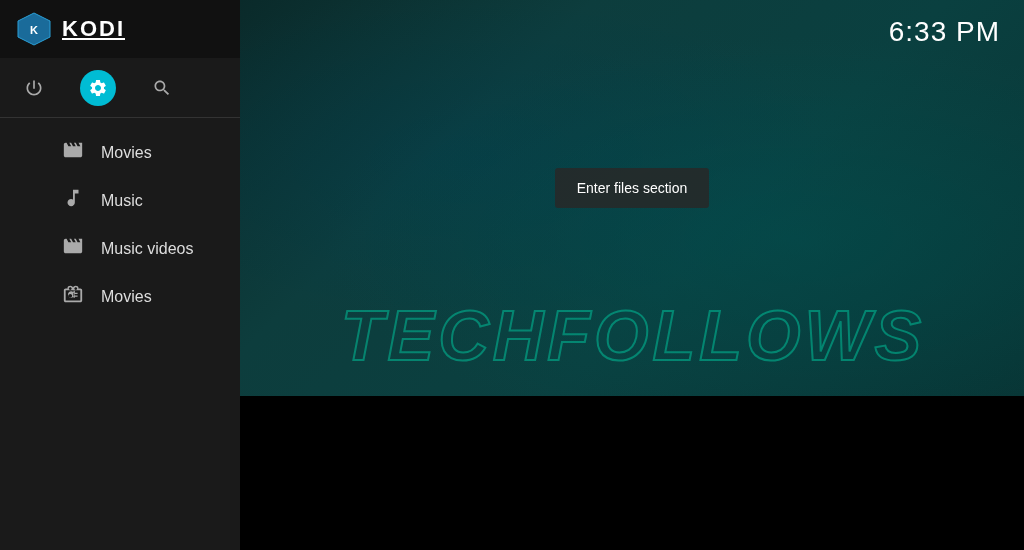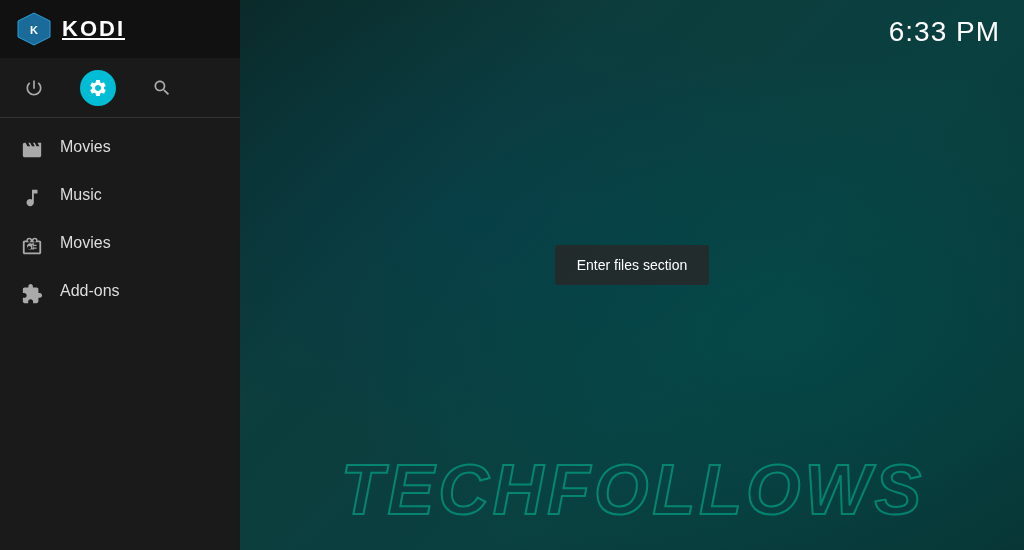--- a/index.html
+++ b/index.html
@@ -74,26 +74,27 @@
     }
 
     .nav-items {
       flex: 1;
       padding: 8px 0;
       overflow: hidden;
     }
 
     .nav-item {
       display: flex;
-      align-items: flex-start;
+      align-items: flex-end;
       padding: 12px 20px;
       color: #ccc;
       cursor: pointer;
       gap: 16px;
       font-size: 16px;
+      margin-left: 41px;
     }
 
     .nav-icon {
       width: 24px;
       height: 24px;
       display: flex;
       align-items: center;
       justify-content: center;
       color: #aaa;
       font-size: 18px;
@@ -101,21 +102,21 @@
     }
 
     .nav-label {
       color: #ddd;
       font-size: 16px;
     }
 
     
     .main-content {
       flex: 1;
-      height: 550px;
+      height: 396px;
       position: relative;
       background: linear-gradient(135deg, #0a2a2a 0%, #0d3d3d 30%, #0a4040 60%, #083535 100%);
       display: flex;
       flex-direction: column;
       align-items: center;
       justify-content: center;
     }
 
     .main-content::before {
       content: '';
@@ -241,40 +242,40 @@
 
     <div class="nav-item">
       <span class="nav-icon">
         <svg width="22" height="22" viewBox="0 0 24 24">
             <path d="M12 3v10.55c-.59-.34-1.27-.55-2-.55-2.21 0-4 1.79-4 4s1.79 4 4 4 4-1.79 4-4V7h4V3h-6z" fill="#aaa"></path>
           </svg>
       </span>
       <span class="nav-label">Music</span>
     </div>
 
+    <div class="nav-item">
+      <span class="nav-icon">
+        <svg width="22" height="22" viewBox="0 0 24 24">
+            <path d="M18 4l2 4h-3l-2-4h-2l2 4h-3l-2-4H8l2 4H7L5 4H4c-1.1 0-2 .9-2 2v12c0 1.1.9 2 2 2h16c1.1 0 2-.9 2-2V4h-4z" fill="#aaa"></path>
+          </svg>
+      </span>
+      <span class="nav-label">Music videos</span>
+    </div>
 
 
     <div class="nav-item">
       <span class="nav-icon">
         <svg width="22" height="22" viewBox="0 0 24 24">
             <path d="M20 6h-2.18c.07-.23.18-.44.18-.68C18 3.9 16.6 3 15 3c-.9 0-1.69.36-2.27.93L12 4.67l-.73-.74C10.69 3.36 9.9 3 9 3 7.4 3 6 3.9 6 5.32c0 .24.11.45.18.68H4c-1.11 0-2 .89-2 2v11c0 1.11.89 2 2 2h16c1.11 0 2-.89 2-2V8c0-1.11-.89-2-2-2zm-5-1.5c.83 0 1.5.67 1.5 1.5S15.83 7.5 15 7.5 13.5 6.83 13.5 6s.67-1.5 1.5-1.5zm-6 0c.83 0 1.5.67 1.5 1.5S9.83 7.5 9 7.5 7.5 6.83 7.5 6 8.17 4.5 9 4.5zM20 19H4V8h16v11zm-6-8.5h3v1.5h-3v1.5h3V15h-3v1h-1.5V8.5H14V11zm-7.5 2c0 1.93 1.57 3.5 3.5 3.5s3.5-1.57 3.5-3.5-1.57-3.5-3.5-3.5-3.5 1.57-3.5 3.5zM9 12c1.1 0 2 .9 2 2s-.9 2-2 2-2-.9-2-2 .9-2 2-2z" fill="#aaa"></path>
           </svg>
       </span>
       <span class="nav-label">Movies</span>
     </div>
 
 
-    <div class="nav-item">
-      <span class="nav-icon">
-        <svg width="22" height="22" viewBox="0 0 24 24">
-            <path d="M20.5 11H19V7c0-1.1-.9-2-2-2h-4V3.5C13 2.12 11.88 1 10.5 1S8 2.12 8 3.5V5H4c-1.1 0-1.99.9-1.99 2v3.8H3.5c1.49 0 2.7 1.21 2.7 2.7s-1.21 2.7-2.7 2.7H2V20c0 1.1.9 2 2 2h3.8v-1.5c0-1.49 1.21-2.7 2.7-2.7 1.49 0 2.7 1.21 2.7 2.7V22H17c1.1 0 2-.9 2-2v-4h1.5c1.38 0 2.5-1.12 2.5-2.5S21.88 11 20.5 11z" fill="#aaa"></path>
-          </svg>
-      </span>
-      <span class="nav-label">Add-ons</span>
-    </div>
 
   </nav>
 </aside>
 
 <main class="main-content">
 
   <span class="time-display">6:33 PM</span>
 
   <div class="content-area">
 

